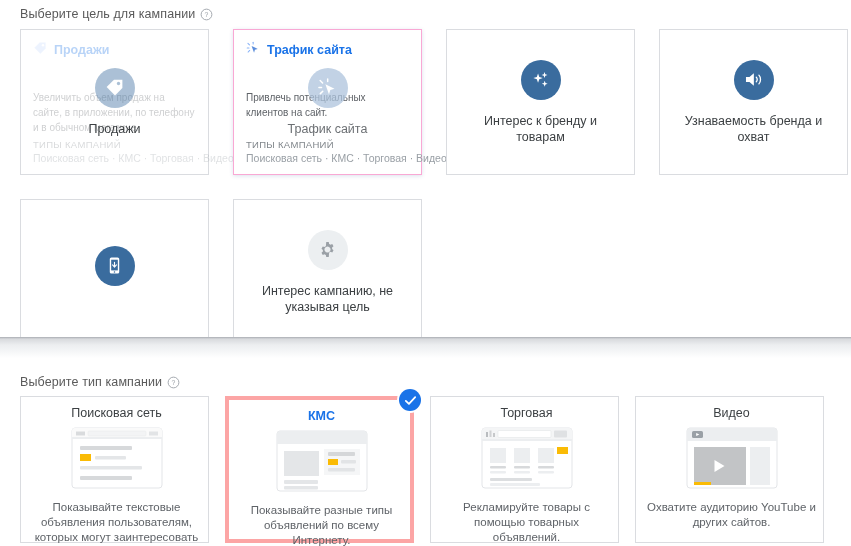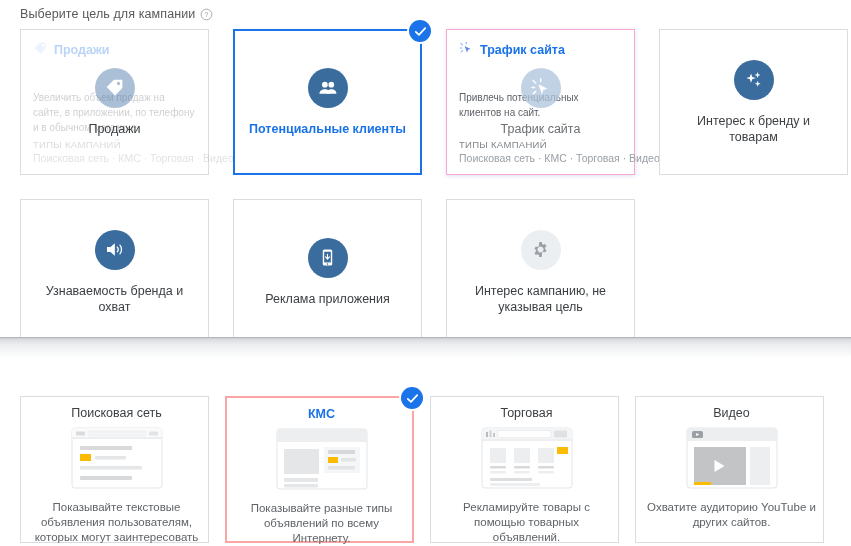--- a/index.html
+++ b/index.html
@@ -145,21 +145,21 @@
     column-gap: 16px;
   }
   .type-card {
     position: relative;
     background:#fff;
     border:1px solid #dadce0;
     display:flex; flex-direction:column; align-items:center;
     padding: 9px 6px 8px 10px;
     cursor:pointer;
   }
-  .type-card.selected { border:2px solid #fca5a5; }
+  .type-card.selected { border:4px solid #fca5a5; }
   .type-title {
     font-size: 12.5px; color:#3c4043; text-align:center; line-height:15px;
   }
   .type-title.blue { color:#1a73e8; font-weight:bold; }
   .type-thumb {
     margin: 6px 0 7px 0;
     flex: none;
   }
   .type-desc {
     font-size: 11.5px; color:#5f6368; text-align:center; line-height:15px;
@@ -201,38 +201,20 @@
         <div class="goal-icon fade-in-faint">
           <svg viewBox="0 0 24 24" width="21" height="21">
             <path d="M3 11.4 L11.4 3 L21 3 L21 12.6 L12.6 21 Z" fill="#ffffff"></path>
             <circle cx="16.6" cy="7.4" r="1.9" fill="#3a6c9e"></circle>
           </svg>
         </div>
         <div class="goal-label">Продажи</div>
       </div>
     </div>
 
-    <div class="goal-card selected">
-      <div class="check-badge">
-        <svg viewBox="0 0 24 24" width="15" height="15">
-          <path d="M4.5 12.5 L9.5 17.5 L19.5 6.5" fill="none" stroke="#fff" stroke-width="2.8" stroke-linecap="round" stroke-linejoin="round"></path>
-        </svg>
-      </div>
-      <div class="face-default">
-        <div class="goal-icon">
-          <svg viewBox="0 0 24 24" width="22" height="22">
-            <circle cx="8.6" cy="8.4" r="3.1" fill="#ffffff"></circle>
-            <circle cx="15.6" cy="8.4" r="3.1" fill="#ffffff"></circle>
-            <path d="M2.6 18.4 c0-3.2 2.8-5 6-5 s6 1.8 6 5 z" fill="#ffffff"></path>
-            <path d="M10.4 18.4 c0-3.2 2.4-5 5.4-5 s5.4 1.8 5.4 5 z" fill="#ffffff"></path>
-          </svg>
-        </div>
-        <div class="goal-label blue">Потенциальные клиенты</div>
-      </div>
-    </div>
 
     <div class="goal-card expanded">
       <div class="face-expanded">
         <div class="exp-title">
           <span>
             <svg viewBox="0 0 16 16" width="14" height="14">
               <g stroke="#8ab4f8" stroke-width="1.2" stroke-linecap="round">
                 <line x1="2.2" y1="2.6" x2="4.0" y2="4.4"></line>
                 <line x1="8.2" y1="1.4" x2="8.2" y2="3.4"></line>
                 <line x1="1.4" y1="8.0" x2="3.4" y2="8.0"></line>
@@ -294,39 +276,47 @@
     <div class="goal-card">
       <div class="face-default">
         <div class="goal-icon">
           <svg viewBox="0 0 24 24" width="21" height="21">
             <rect x="6.6" y="2.8" width="10.8" height="18.4" rx="1.8" fill="#fff"></rect>
             <rect x="8.2" y="5.4" width="7.6" height="12.2" fill="#3a6c9e"></rect>
             <path d="M12 8.4 L12 13.4 M9.8 11.4 L12 13.8 L14.2 11.4" stroke="#fff" stroke-width="1.3" fill="none" stroke-linecap="round" stroke-linejoin="round"></path>
             <circle cx="12" cy="19.5" r="0.9" fill="#3a6c9e"></circle>
           </svg>
         </div>
-        <div class="goal-label">Реклама приложения</div>
       </div>
     </div>
 
     <div class="goal-card">
       <div class="face-default">
         <div class="goal-icon muted">
           <svg viewBox="0 0 24 24" width="19" height="19">
             <path d="M12 8.2 a3.8 3.8 0 1 0 0.01 0 Z M10.4 2.6 h3.2 l0.45 2.35 a7.6 7.6 0 0 1 1.7 0.99 l2.25-0.8 1.6 2.77 -1.8 1.55 a7.6 7.6 0 0 1 0 1.96 l1.8 1.55 -1.6 2.77 -2.25-0.8 a7.6 7.6 0 0 1-1.7 0.99 L13.6 21.4 h-3.2 l-0.45-2.35 a7.6 7.6 0 0 1-1.7-0.99 l-2.25 0.8 -1.6-2.77 1.8-1.55 a7.6 7.6 0 0 1 0-1.96 L4.4 10.91 l1.6-2.77 2.25 0.8 a7.6 7.6 0 0 1 1.7-0.99 Z" fill="#9aa0a6" fill-rule="evenodd"></path>
           </svg>
         </div>
         <div class="goal-label">Интерес кампанию, не указывая цель</div>
       </div>
     </div>
 
   </div>
 
   <div class="divider"></div>
 
+  <div class="section-head" style="left:20px; top:375px;">
+    <span>Выберите тип кампании</span>
+    <span class="help-icon">
+      <svg viewBox="0 0 16 16" width="13" height="13">
+        <circle cx="8" cy="8" r="6.6" fill="none" stroke="#9aa0a6" stroke-width="1.1"></circle>
+        <text x="8" y="11.3" font-size="8.5" fill="#9aa0a6" text-anchor="middle" font-family="Liberation Sans, sans-serif">?</text>
+      </svg>
+    </span>
+  </div>
 
   <div class="type-grid">
 
     <div class="type-card">
       <div class="type-title">Поисковая сеть</div>
       <div class="type-thumb">
         <svg width="92" height="62" viewBox="0 0 92 62">
           <rect x="1" y="1" width="90" height="60" rx="3" fill="#fff" stroke="#e3e5e8"></rect>
           <rect x="1" y="1" width="90" height="11" rx="3" fill="#fafafa"></rect>
           <rect x="1" y="10" width="90" height="2" fill="#eceef0"></rect>

